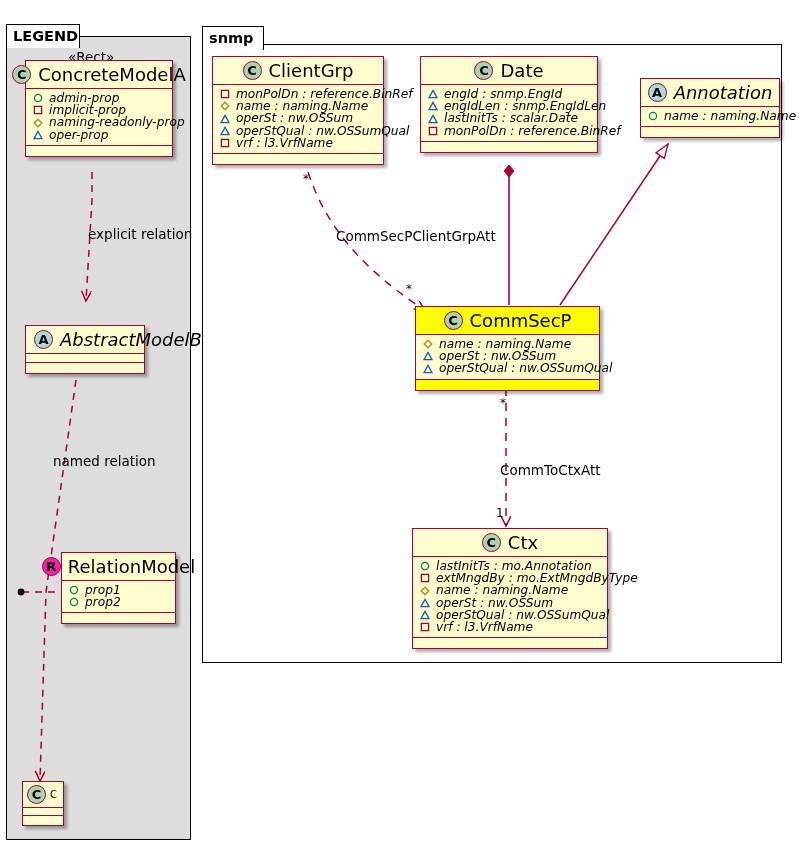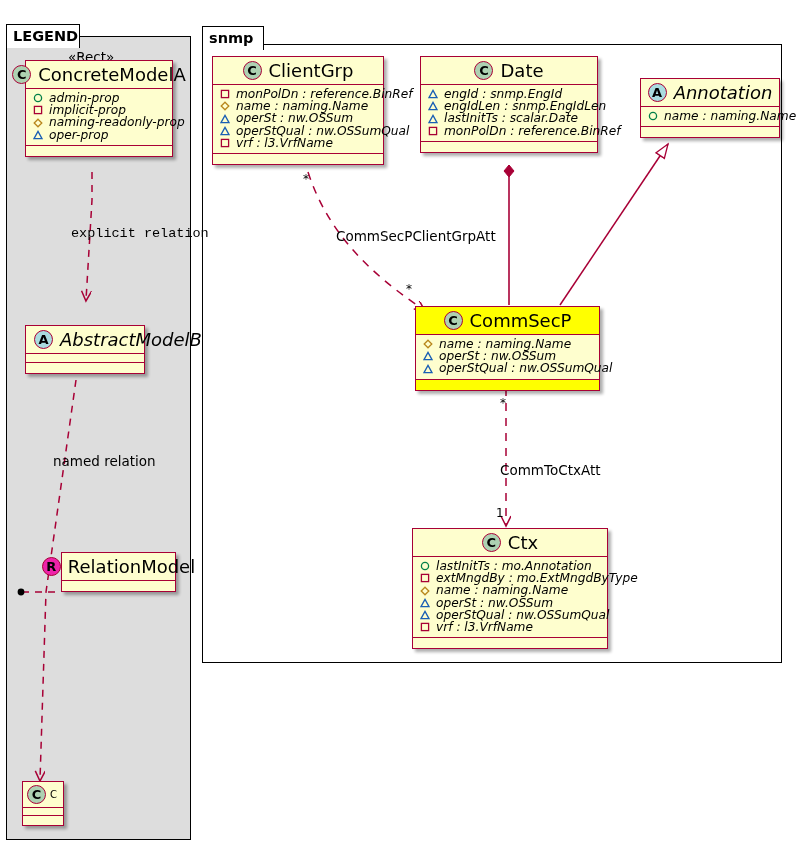--- a/index.html
+++ b/index.html
@@ -272,33 +272,47 @@
     </div>
     <div class="cls-attrs empty"></div>
     <div class="cls-foot"></div>
   </div>
 
   <div class="cls" style="left:61px; top:552px; width:115px;">
     <div class="cls-head">
       <span class="badge r">R</span>
       <span class="cls-name">RelationModel</span>
     </div>
+    <div class="cls-attrs">
+      <div class="attr">
+        <svg class="gly" viewBox="0 0 10 10">
+            <circle cx="5" cy="5" r="3.6" fill="none" stroke="#038048" stroke-width="1.3"></circle>
+          </svg>
+        <span class="attr-txt">prop1</span>
+      </div>
+      <div class="attr">
+        <svg class="gly" viewBox="0 0 10 10">
+            <circle cx="5" cy="5" r="3.6" fill="none" stroke="#038048" stroke-width="1.3"></circle>
+          </svg>
+        <span class="attr-txt">prop2</span>
+      </div>
+    </div>
     <div class="cls-foot"></div>
   </div>
 
   <div class="cls" style="left:22px; top:781px; width:42px;">
     <div class="cls-head left" style="padding:3px 4px 3px 4px; gap:4px;">
       <span class="badge c">C</span>
       <span class="cls-name tiny">C</span>
     </div>
     <div class="cls-attrs empty" style="height:8px;"></div>
     <div class="cls-foot" style="height:9px;"></div>
   </div>
 
-  <div class="edge-label" style="left:71px; top:226px;font-family:Liberation Mono, monospace;">explicit relation</div>
+  <div class="edge-label" style="left:88px; top:226px;">explicit relation</div>
   <div class="edge-label" style="left:53px; top:453px;">named relation</div>
 
   <div class="cls" style="left:212px; top:56px; width:172px;">
     <div class="cls-head">
       <span class="badge c">C</span>
       <span class="cls-name">ClientGrp</span>
     </div>
     <div class="cls-attrs">
       <div class="attr">
         <svg class="gly" viewBox="0 0 10 10">

